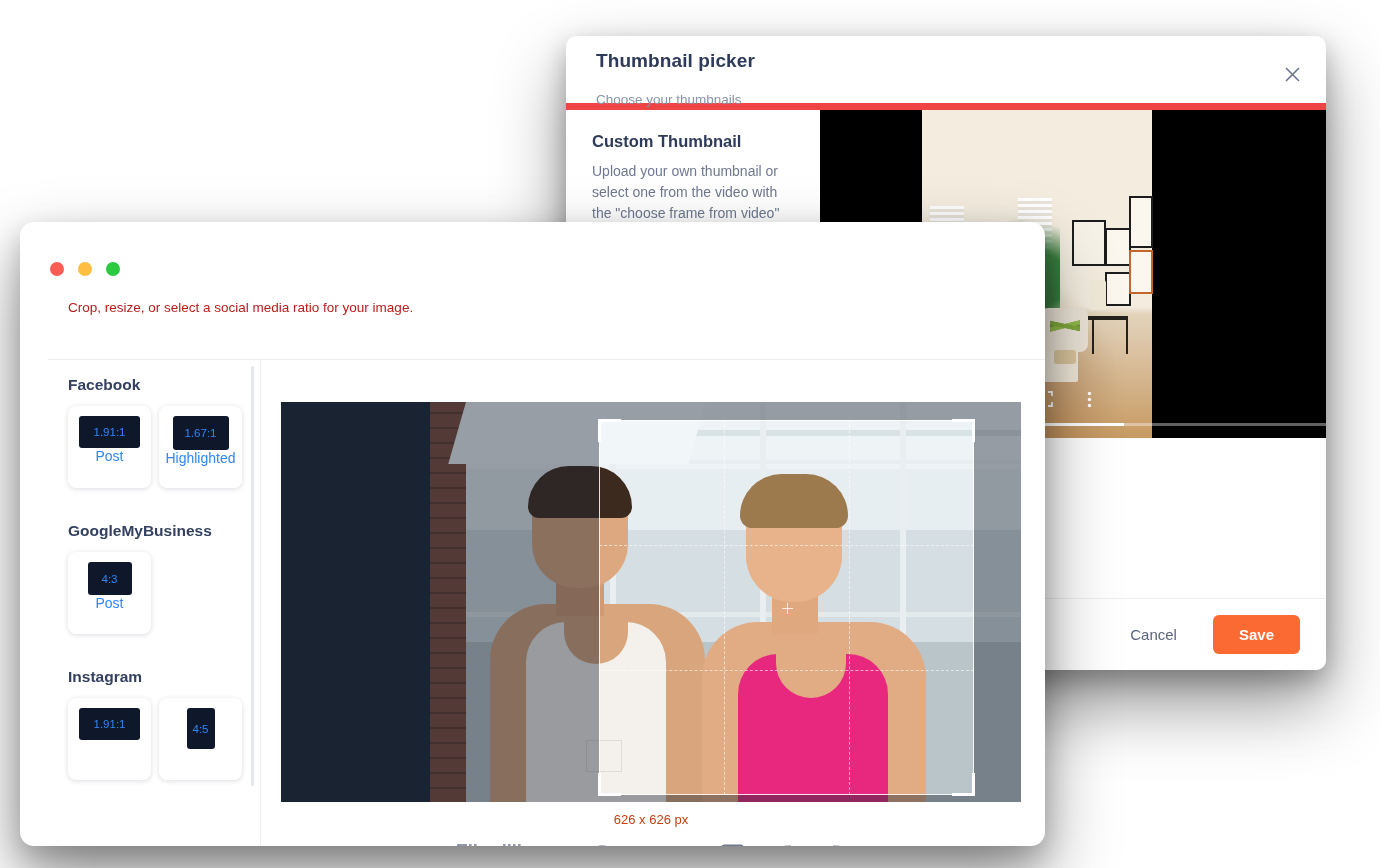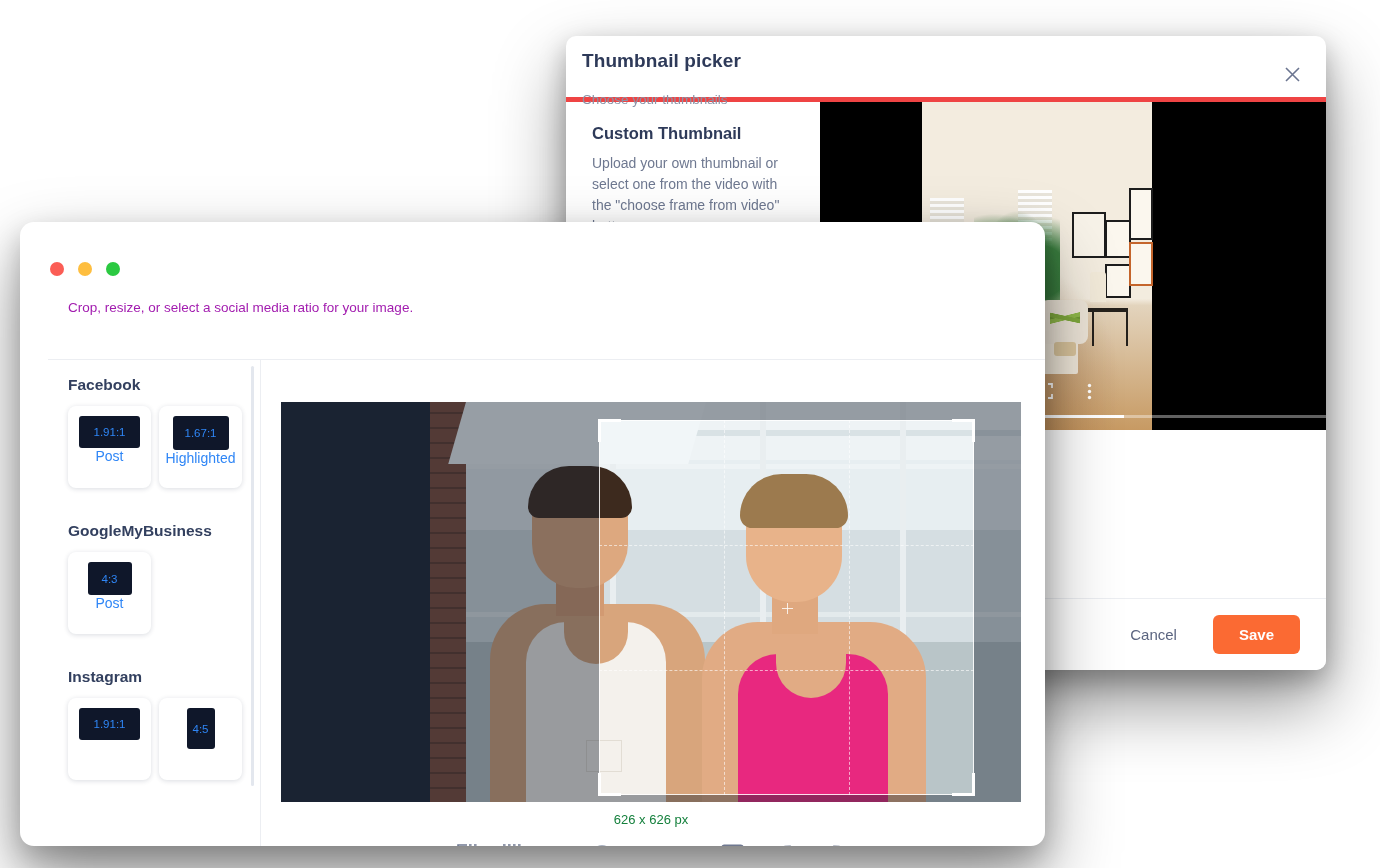--- a/index.html
+++ b/index.html
@@ -10,21 +10,21 @@
     -webkit-font-smoothing:antialiased;
   }
   #stage{position:absolute;inset:0;width:1380px;height:868px;overflow:hidden;}
 
   
   #picker{
     position:absolute;left:566px;top:36px;width:760px;height:634px;
     background:#ffffff;border-radius:10px;overflow:hidden;
     box-shadow:0 34px 70px rgba(0,0,0,.42), 0 10px 26px rgba(0,0,0,.26);
   }
-  #picker-head{height:66px;border-bottom:5px solid #ef4444;position:relative;box-sizing:border-box;padding:14px 26px 0 16px;}
+  #picker-head{height:74px;border-bottom:7px solid #ef4444;position:relative;box-sizing:border-box;padding:14px 26px 0 30px;}
   .pk-title{font-size:19px;font-weight:bold;color:#2e3a59;letter-spacing:.1px;margin:0;}
   .pk-sub{font-size:13.5px;color:#8b93a7;margin-top:20px;}
   #pk-close{position:absolute;right:20px;top:24px;width:28px;height:28px;display:flex;align-items:center;justify-content:center;cursor:pointer;}
 
   #picker-body{display:flex;height:328px;}
   #pk-left{width:254px;box-sizing:border-box;padding:22px 26px 0 26px;}
   .pk-h3{font-size:16.5px;font-weight:bold;color:#2e3a59;margin:0 0 10px 0;}
   .pk-p{font-size:14px;line-height:21px;color:#6e7890;}
   #pk-video{flex:1;position:relative;background:#000;overflow:hidden;}
   .v-photo{position:absolute;left:102px;top:0;width:230px;height:100%;
@@ -84,21 +84,21 @@
   #editor{
     position:absolute;left:20px;top:222px;width:1025px;height:624px;
     background:#ffffff;border-radius:14px;overflow:hidden;
     box-shadow:0 34px 72px rgba(0,0,0,.40), 0 12px 28px rgba(0,0,0,.22);
   }
   #ed-dots{position:absolute;left:50px;top:262px;display:flex;gap:14px;}
   .dot{width:14px;height:14px;border-radius:50%;}
   .dot.r{background:#fb5d55;} .dot.y{background:#febe3f;} .dot.g{background:#2bc941;}
   #ed-head{padding:68px 0 0 48px;}
   #ed-title{font-size:26px;font-weight:bold;color:#33405f;letter-spacing:.2px;margin:0;}
-  #ed-sub{font-size:13.5px;color:#a21caf;margin-top:10px;}
+  #ed-sub{font-size:13.5px;color:#b91c1c;margin-top:10px;}
   #ed-divider{position:absolute;left:28px;right:0;top:137px;height:1px;background:#eceef2;}
 
   #ed-main{position:absolute;left:0;right:0;top:138px;bottom:0;display:flex;}
   #ed-side{width:240px;position:relative;box-sizing:border-box;padding:16px 0 0 48px;overflow:hidden;}
   .grp-title{font-size:15.5px;font-weight:bold;color:#33405f;margin:0 0 12px 0;}
   .grp-title.sp{margin-top:34px;}
   .cards{display:flex;flex-wrap:wrap;gap:8px;width:182px;}
   .rcard{background:#fff;border-radius:8px;box-shadow:0 1px 5px rgba(26,40,70,.16);
     width:83px;box-sizing:border-box;padding:10px 8px 10px 8px;display:flex;flex-direction:column;
     align-items:center;justify-content:flex-start;cursor:pointer;min-height:82px;}
@@ -149,21 +149,21 @@
   .gl.v{top:0;bottom:0;width:0;border-left:1px dashed rgba(255,255,255,.6);}
   .ch{position:absolute;width:20px;height:20px;}
   .ch.tl{left:-1px;top:-1px;border-left:3px solid #fff;border-top:3px solid #fff;}
   .ch.tr{right:-1px;top:-1px;border-right:3px solid #fff;border-top:3px solid #fff;}
   .ch.bl{left:-1px;bottom:-1px;border-left:3px solid #fff;border-bottom:3px solid #fff;}
   .ch.br{right:-1px;bottom:-1px;border-right:3px solid #fff;border-bottom:3px solid #fff;}
   .cplus{position:absolute;left:50%;top:50%;width:11px;height:11px;margin:-5px 0 0 -5px;}
   .cplus:before{content:"";position:absolute;left:0;top:5px;width:11px;height:1px;background:rgba(255,255,255,.8);}
   .cplus:after{content:"";position:absolute;left:5px;top:0;width:1px;height:11px;background:rgba(255,255,255,.8);}
 
-  #ed-dims{position:absolute;left:20px;width:740px;top:452px;text-align:center;font-size:13px;color:#15803d;}
+  #ed-dims{position:absolute;left:20px;width:740px;top:452px;text-align:center;font-size:13px;color:#c2410c;}
   #ed-tools{position:absolute;left:20px;width:740px;top:478px;display:flex;align-items:center;justify-content:center;gap:0;}
   .tool{width:44px;height:34px;display:flex;align-items:center;justify-content:center;cursor:pointer;}
   .tool-gap{width:14px;}
   #zoom-slider{position:relative;width:118px;height:20px;display:flex;align-items:center;cursor:pointer;}
   #zoom-knob{position:absolute;left:0;width:16px;height:16px;border-radius:50%;border:2px solid #aab2c2;background:#fff;}
 </style>
 </head>
 <body>
 
 <div id="stage">

